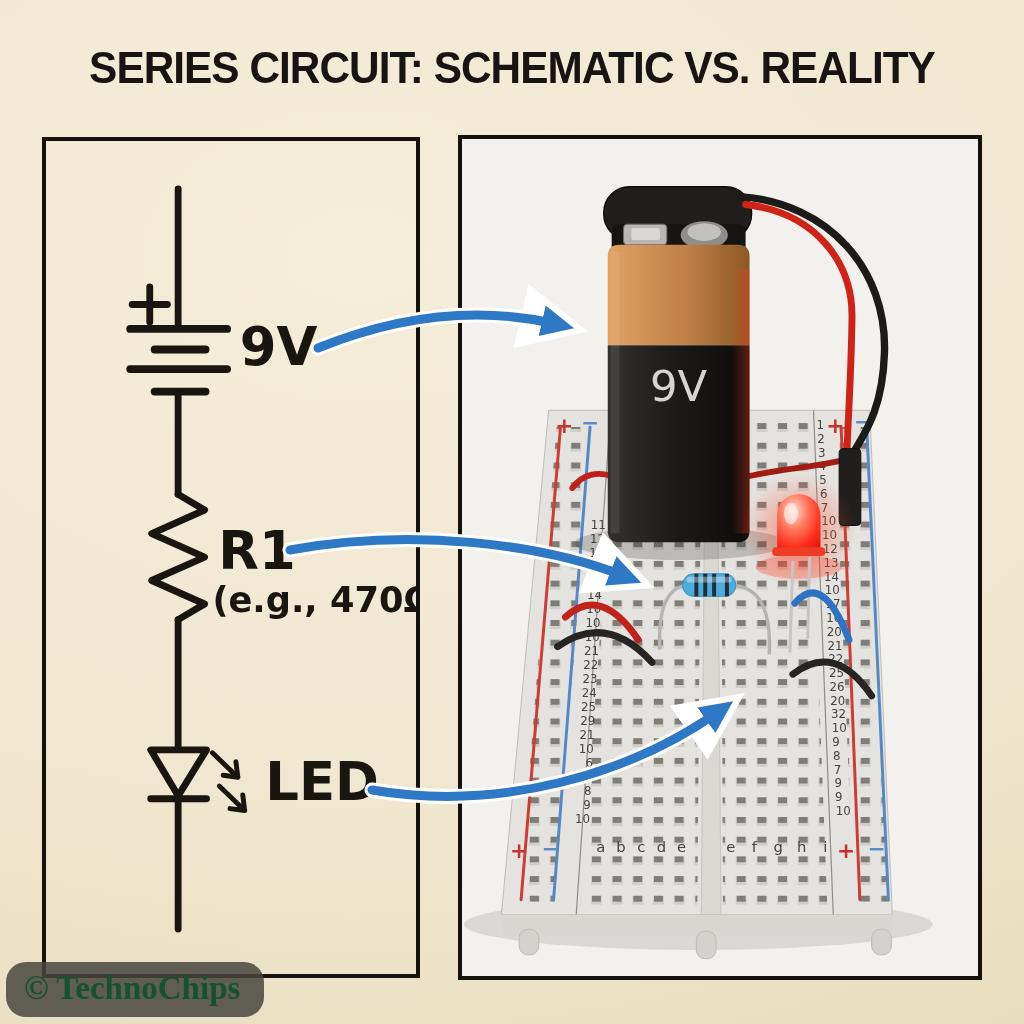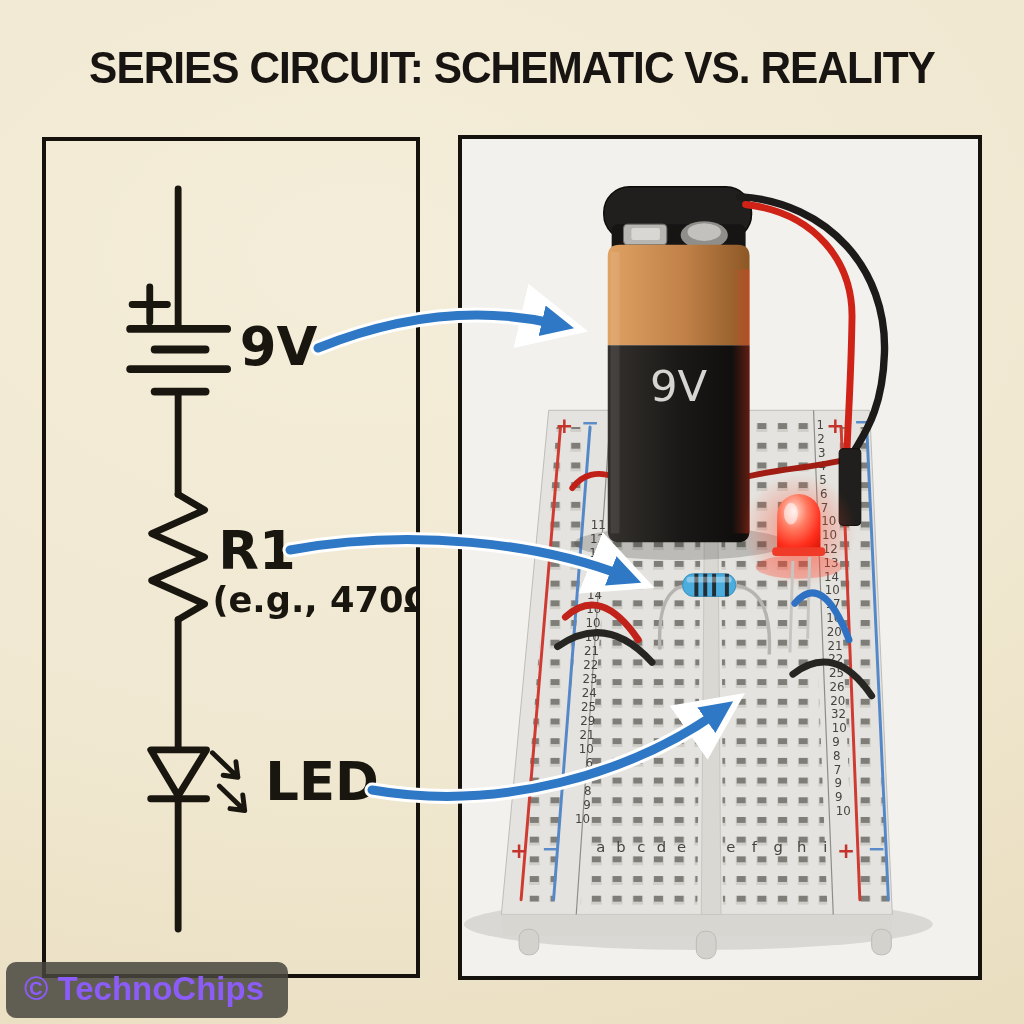--- a/index.html
+++ b/index.html
@@ -14,23 +14,23 @@
     font-family:"Liberation Sans", sans-serif;font-weight:700;font-size:45px;
     letter-spacing:-1px;color:#171411;transform:scaleX(.94);white-space:nowrap;
   }
   .panel{position:absolute;border:4px solid #15120e;box-sizing:border-box;}
   .panel-left{left:42px;top:137px;width:378px;height:841px;background:transparent;}
   .panel-right{left:458px;top:135px;width:524px;height:845px;background:#f2f1ee;}
   .panel svg{position:absolute;left:0;top:0;width:100%;height:100%;display:block;}
   .arrows{position:absolute;left:0;top:0;width:1024px;height:1024px;z-index:5;pointer-events:none;}
   .watermark{
     position:absolute;left:6px;top:962px;z-index:6;
-    background:rgba(72,69,62,.85);border-radius:10px;
-    padding:8px 24px 10px 18px;color:#8b5cf6;
-    font-family:Liberation Sans, sans-serif;font-weight:700;font-size:33px;
+    background:rgba(72,69,62,.85);border-radius:20px;
+    padding:8px 24px 10px 18px;color:#14532d;
+    font-family:Liberation Serif, serif;font-weight:700;font-size:33px;
   }
   text{font-family:"DejaVu Sans", sans-serif;}
   .ink{stroke:#19160f;stroke-linecap:round;stroke-linejoin:round;fill:none;}
   .sch-label{fill:#19160f;font-weight:700;}
   .bb-num{fill:#45443e;font-size:12px;}
   .bb-letter{fill:#45443e;font-size:15px;text-anchor:middle;}
   .railplus{fill:#c4342c;font-size:22px;font-weight:700;text-anchor:middle;}
   .railminus{fill:#5b8cc9;font-size:22px;font-weight:700;text-anchor:middle;}
 </style>
 </head>

